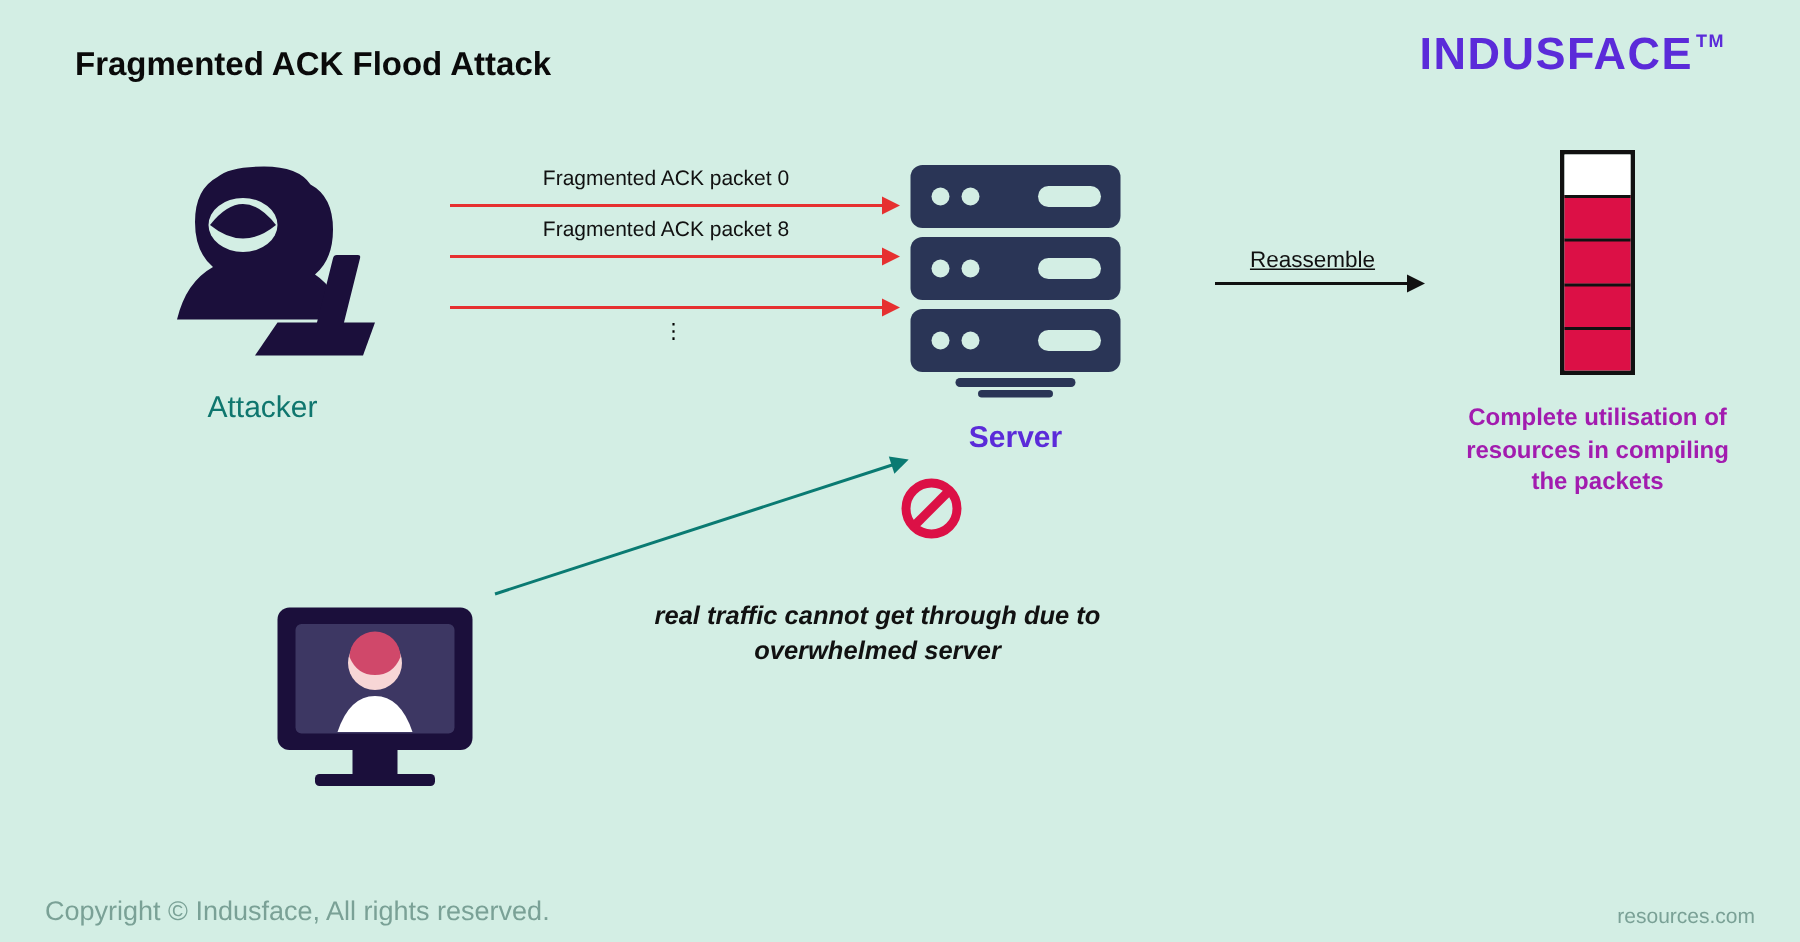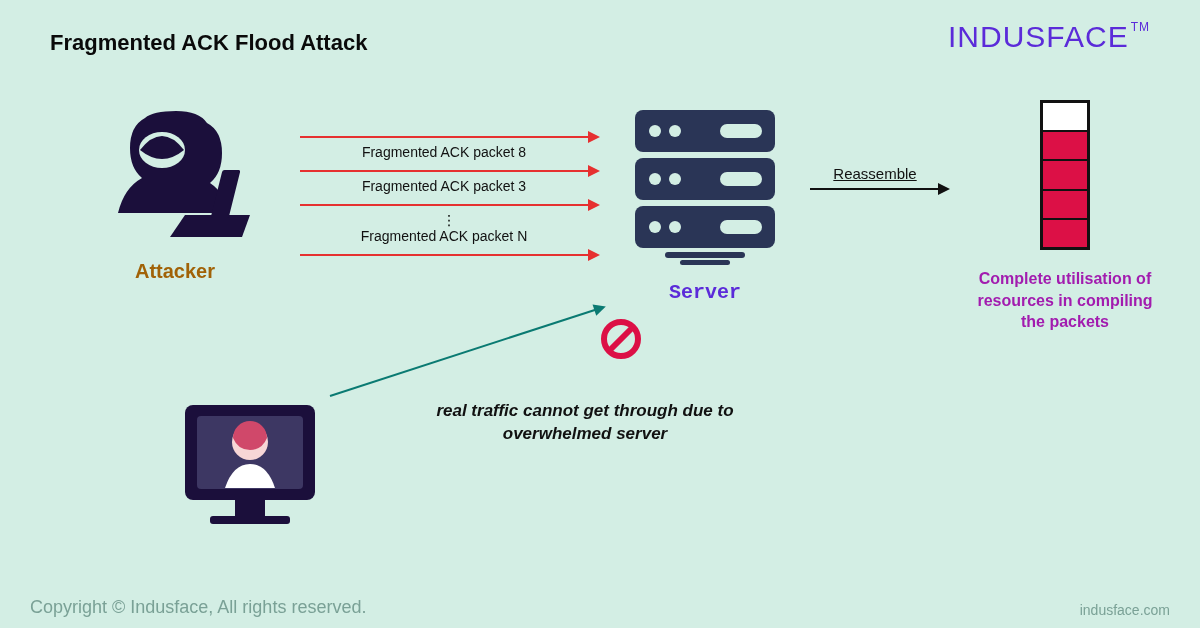--- a/index.html
+++ b/index.html
@@ -17,49 +17,49 @@
     left: 50px;
     font-size: 22px;
     font-weight: 700;
     color: #0a0a0a;
   }
   .brand {
     position: absolute;
     top: 20px;
     right: 50px;
     font-size: 30px;
-    font-weight: 400;
+    font-weight: 700;
     color: #5b2bd9;
     letter-spacing: 1px;
     font-family: Impact, "Arial Black", sans-serif;
   }
   .brand sup { font-size: 12px; vertical-align: top; margin-left: 2px; }
   
   .attacker { position: absolute; top: 100px; left: 85px; width: 180px; text-align: center; }
-  .attacker-label { color: #a16207; font-weight: 700; font-size: 20px; margin-top: 6px; }
+  .attacker-label { color: #0f766e; font-weight: 400; font-size: 20px; margin-top: 6px; }
   
   .packets { position: absolute; top: 110px; left: 300px; width: 300px; }
   .packet-row { position: relative; height: 34px; }
   .packet-line {
     position: absolute; bottom: 6px; left: 0; right: 10px;
     height: 2px; background: #e63030;
   }
   .packet-line::after {
     content: ""; position: absolute; right: -10px; top: -5px;
     border-left: 12px solid #e63030;
     border-top: 6px solid transparent;
     border-bottom: 6px solid transparent;
   }
   .packet-label {
     position: absolute; top: 0; left: 0; right: 12px;
     text-align: center; font-size: 14px; color: #111;
   }
   .vdots { text-align: center; font-size: 14px; letter-spacing: 2px; }
   
-  .server { position: absolute; top: 100px; left: 620px; width: 170px; text-align: center; font-family: Liberation Mono, monospace; }
+  .server { position: absolute; top: 100px; left: 592px; width: 170px; text-align: center; }
   .server-label { color: #5b2bd9; font-weight: 700; font-size: 20px; margin-top: 6px; }
   
   .reassemble { position: absolute; top: 165px; left: 810px; width: 130px; text-align: center; }
   .reassemble-label { font-size: 15px; text-decoration: underline; color: #111; }
   .reassemble-line { position: relative; height: 2px; background: #111; margin-top: 6px; }
   .reassemble-line::after {
     content: ""; position: absolute; right: -10px; top: -5px;
     border-left: 12px solid #111;
     border-top: 6px solid transparent;
     border-bottom: 6px solid transparent;
@@ -123,35 +123,31 @@
     <g fill="#1b0f3b">
       <path d="M95 115 l65 0 l-8 22 l-72 0 z"></path>
       <rect x="150" y="70" width="18" height="48" rx="2" transform="skewX(-14)"></rect>
     </g>
   </svg>
   <div class="attacker-label">Attacker</div>
 </div>
 
 <div class="packets">
   <div class="packet-row">
+    <div class="packet-label">Fragmented ACK packet 0</div>
     <div class="packet-line"></div>
   </div>
   <div class="packet-row">
     <div class="packet-label">Fragmented ACK packet 8</div>
     <div class="packet-line"></div>
   </div>
   <div class="packet-row">
-    <div class="packet-label">Fragmented ACK packet 3</div>
     <div class="packet-line"></div>
   </div>
   <div class="vdots">⋮</div>
-  <div class="packet-row">
-    <div class="packet-label">Fragmented ACK packet N</div>
-    <div class="packet-line"></div>
-  </div>
 </div>
 
 <div class="server">
   <svg width="160" height="170" viewBox="0 0 160 170">
     <g fill="#2a3556">
       <rect x="10" y="10" width="140" height="42" rx="8"></rect>
       <rect x="10" y="58" width="140" height="42" rx="8"></rect>
       <rect x="10" y="106" width="140" height="42" rx="8"></rect>
       <rect x="40" y="152" width="80" height="6" rx="3"></rect>
       <rect x="55" y="160" width="50" height="5" rx="2.5"></rect>
@@ -202,13 +198,13 @@
 <div class="blocked-arrow"></div>
 <div class="no-sign">
   <svg width="42" height="42" viewBox="0 0 42 42">
     <circle cx="21" cy="21" r="17" fill="none" stroke="#dc1046" stroke-width="6"></circle>
     <line x1="9" y1="33" x2="33" y2="9" stroke="#dc1046" stroke-width="6"></line>
   </svg>
 </div>
 <div class="blocked-text">real traffic cannot get through due to overwhelmed server</div>
 
 <div class="footer-left">Copyright © Indusface, All rights reserved.</div>
-<div class="footer-right">indusface.com</div>
+<div class="footer-right">resources.com</div>
 
 </body></html>

